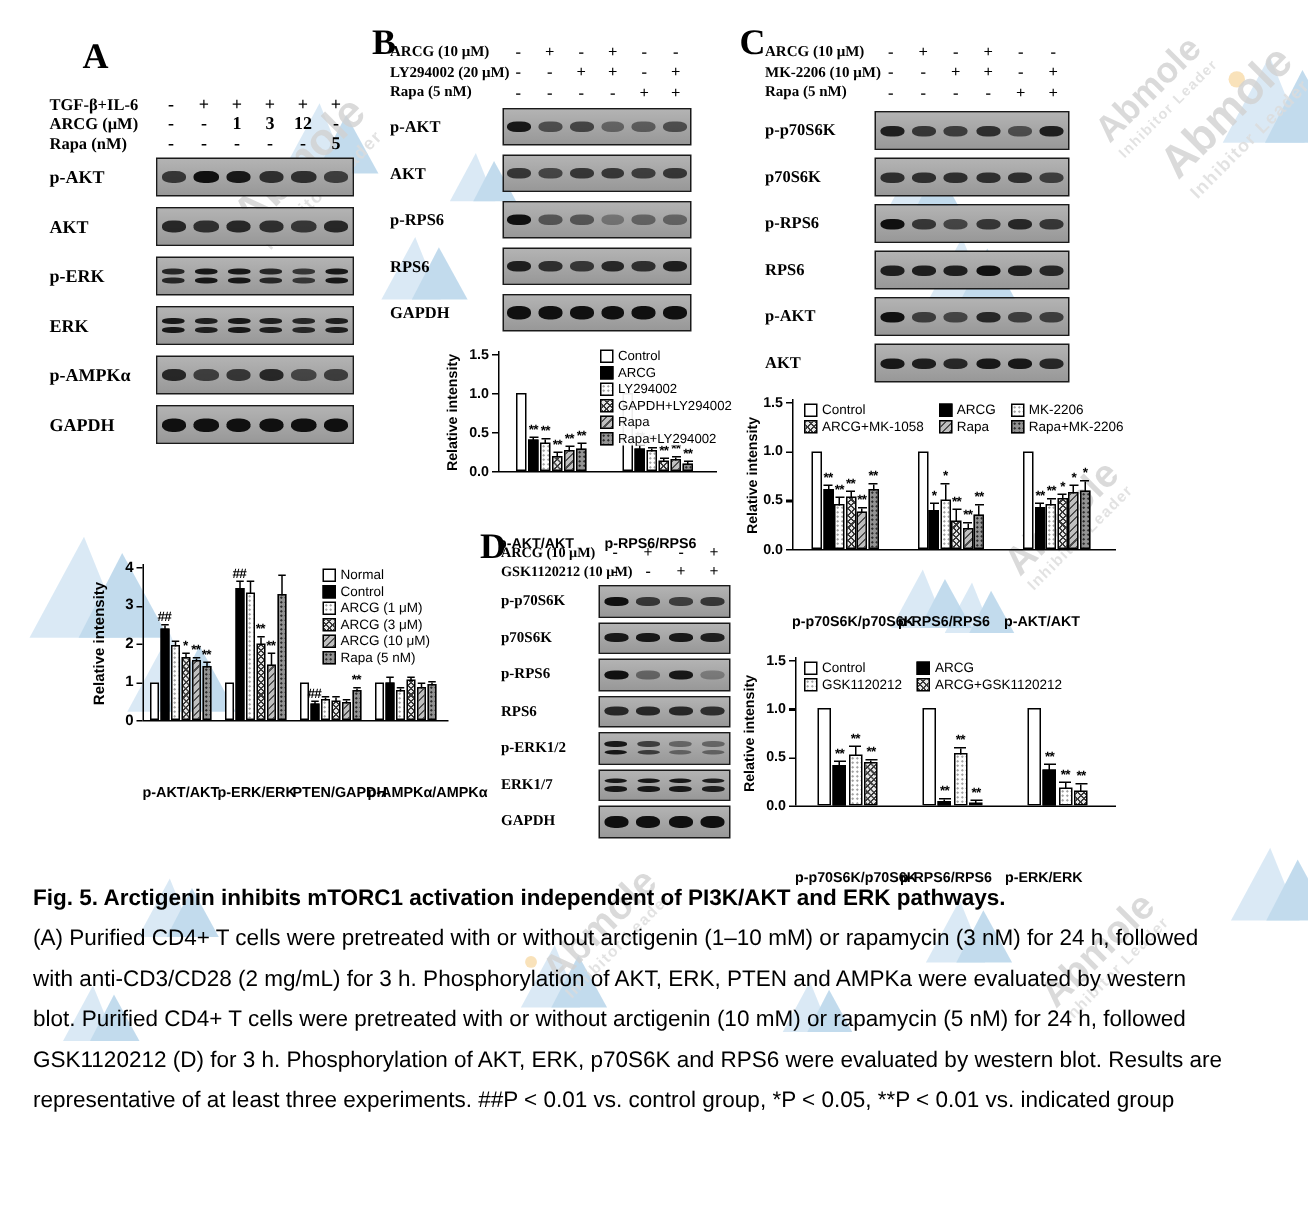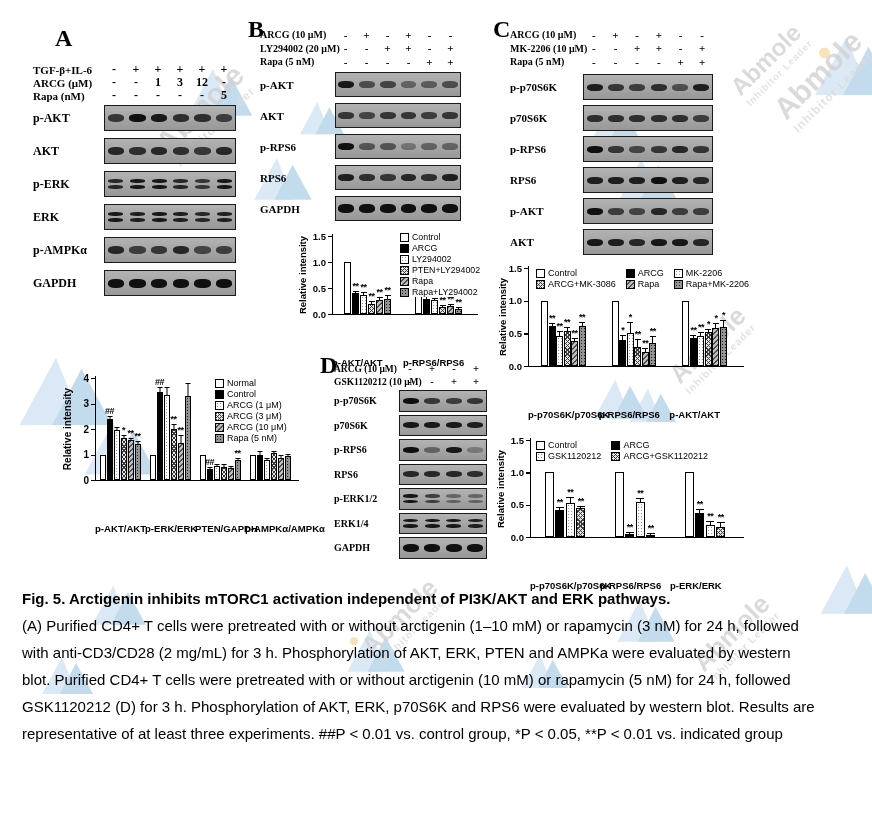--- a/index.html
+++ b/index.html
@@ -766,21 +766,21 @@
               <div class="band" style="height: 3.5px; opacity: 0.45; width: 70%;"></div>
               <div class="band" style="height: 3.5px; opacity: 0.45; width: 70%;"></div>
             </div>
             <div class="lane">
               <div class="band" style="height: 3.5px; opacity: 0.45; width: 70%;"></div>
               <div class="band" style="height: 3.5px; opacity: 0.45; width: 70%;"></div>
             </div>
           </div>
         </div>
         <div class="brow" style="margin-bottom: 3px; padding-left: 14px;">
-          <span class="blbl" style="width: 65px; font-size: 10px;">ERK1/4</span>
+          <span class="blbl" style="width: 65px; font-size: 10px;">ERK1/7</span>
           <div class="bbox" style="width: 88px; height: 21.5px;">
             <div class="lane">
               <div class="band" style="height: 3.5px; opacity: 0.95; width: 70%;"></div>
               <div class="band" style="height: 3.5px; opacity: 0.95; width: 70%;"></div>
             </div>
             <div class="lane">
               <div class="band" style="height: 3.5px; opacity: 0.95; width: 70%;"></div>
               <div class="band" style="height: 3.5px; opacity: 0.95; width: 70%;"></div>
             </div>
             <div class="lane">
@@ -1067,21 +1067,21 @@
         <div class="lgi">
           <span class="sw p1"></span>
           <span>ARCG</span>
         </div>
         <div class="lgi">
           <span class="sw p2"></span>
           <span>LY294002</span>
         </div>
         <div class="lgi">
           <span class="sw p3"></span>
-          <span>PTEN+LY294002</span>
+          <span>GAPDH+LY294002</span>
         </div>
         <div class="lgi">
           <span class="sw p4"></span>
           <span>Rapa</span>
         </div>
         <div class="lgi">
           <span class="sw p5"></span>
           <span>Rapa+LY294002</span>
         </div>
       </div>
@@ -1208,21 +1208,21 @@
         <div class="lgi">
           <span class="sw p1"></span>
           <span>ARCG</span>
         </div>
         <div class="lgi">
           <span class="sw p2"></span>
           <span>MK-2206</span>
         </div>
         <div class="lgi">
           <span class="sw p3"></span>
-          <span>ARCG+MK-3086</span>
+          <span>ARCG+MK-1058</span>
         </div>
         <div class="lgi">
           <span class="sw p4"></span>
           <span>Rapa</span>
         </div>
         <div class="lgi">
           <span class="sw p5"></span>
           <span>Rapa+MK-2206</span>
         </div>
       </div>

